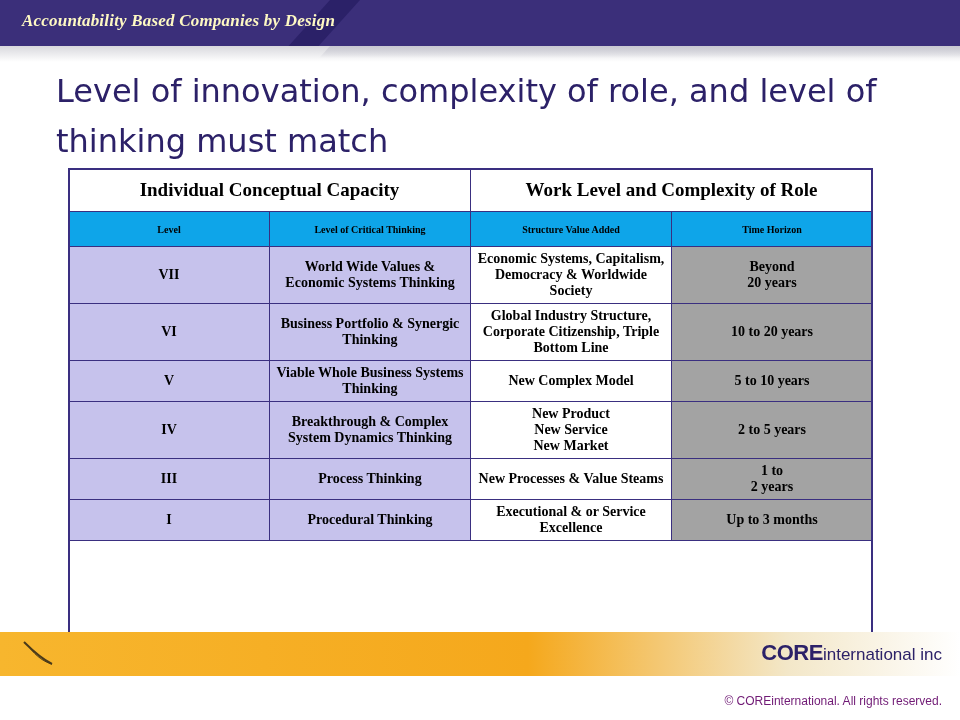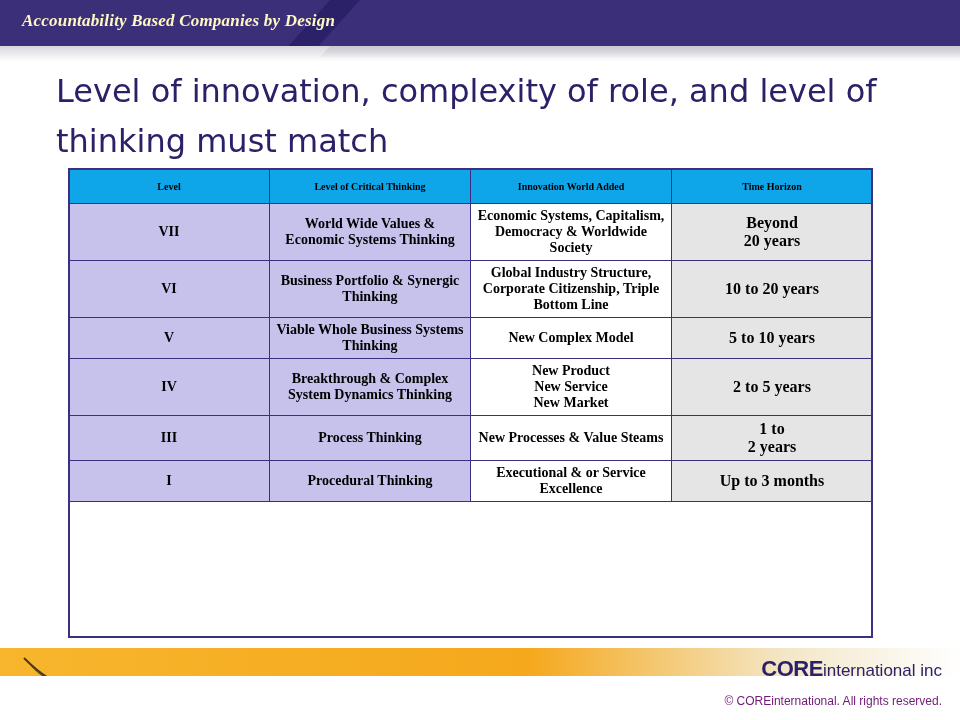--- a/index.html
+++ b/index.html
@@ -128,41 +128,41 @@
     font-size: 14px;
     background: #c6c2ec;
   }
   td.innovation-cell {
     width: 285px;
     font-size: 14px;
     background: #ffffff;
   }
   td.horizon-cell {
     width: 152px;
-    font-size: 16px;
-    background: #e5e5e5;
+    font-size: 14px;
+    background: #a3a3a3;
   }
   .outer-border {
     position: absolute;
     left: 68px;
     top: 168px;
     width: 805px;
     height: 470px;
     border: 2px solid #3a2f80;
     pointer-events: none;
     box-sizing: border-box;
   }
 
   
   .bottom-bar {
     position: absolute;
     left: 0;
     bottom: 44px;
     width: 960px;
-    height: 28px;
+    height: 44px;
     background: #f5a81c;
     overflow: hidden;
   }
   .bottom-bar-grad {
     position: absolute;
     left: 0; top: 0;
     width: 960px; height: 44px;
     background: linear-gradient(to right, #f7b62e 0%, #f5a81c 55%, #f3e7c8 82%, #ffffff 100%);
   }
   .swoosh {
@@ -216,24 +216,28 @@
   <div class="banner-tagline">Accountability Based Companies by Design</div>
 </div>
 <div class="banner-shadow"></div>
 <div class="banner-shadow-diag"></div>
 
 <div class="slide-title">Level of innovation, complexity of role, and level of thinking must match</div>
 
 <div class="table-wrap">
   <table class="matrix">
     <thead>
+      <tr class="hdr-top">
+        <th colspan="2">Individual  Conceptual  Capacity</th>
+        <th colspan="2">Work Level and Complexity of Role</th>
+      </tr>
       <tr class="hdr-sub">
         <th class="c-level">Level</th>
         <th class="c-think">Level of Critical Thinking</th>
-        <th class="c-innov">Innovation World Added</th>
+        <th class="c-innov">Structure Value Added</th>
         <th class="c-hor">Time Horizon</th>
       </tr>
     </thead>
     <tbody>
       <tr>
         <td class="level-cell">VII</td>
         <td class="thinking-cell">World Wide Values &amp; Economic Systems Thinking</td>
         <td class="innovation-cell">Economic Systems, Capitalism, Democracy &amp; Worldwide Society</td>
         <td class="horizon-cell">Beyond<br>20 years</td>
       </tr>

